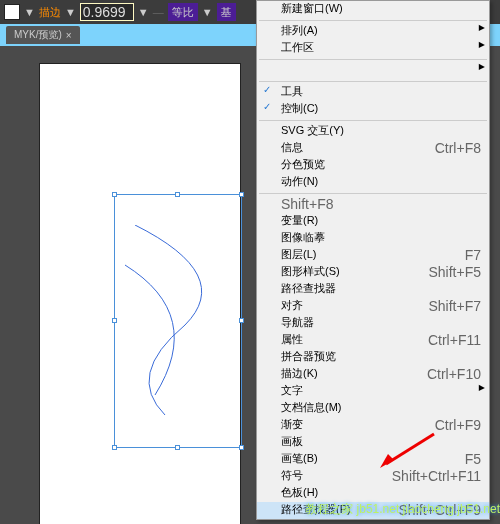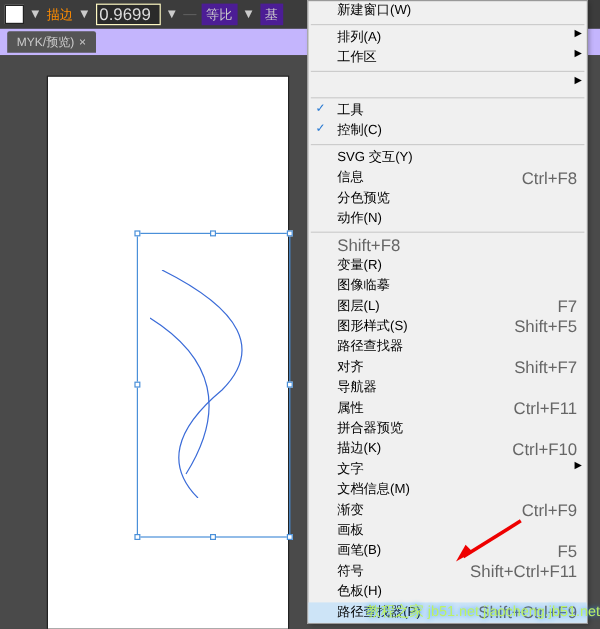--- a/index.html
+++ b/index.html
@@ -3,21 +3,21 @@
 <meta charset="utf-8">
 <style>
   * { margin: 0; padding: 0; box-sizing: border-box; }
   body { font-family: "Microsoft YaHei", sans-serif; font-size: 11px; background: #4a4a4a; width: 500px; height: 524px; overflow: hidden; position: relative; }
   .toolbar { background: #3c3c3c; height: 24px; display: flex; align-items: center; padding: 0 4px; color: #ccc; gap: 4px; }
   .color-swatch { width: 16px; height: 16px; border: 1px solid #222; background: #fff; }
   .stroke-label { color: #ff8c00; font-size: 11px; }
   .num-input { background: #2a2a2a; color: #ddd; border: 1px solid #fef9c3; width: 54px; height: 18px; font-size: 14px; padding: 0 2px; display: flex; align-items: center; }
   .sep { color: #666; }
   .dropdown { background: #4c1d95; color: #ccc; padding: 0 4px; height: 18px; display: flex; align-items: center; }
-  .tabbar { background: #c4b5fd; height: 22px; display: flex; align-items: center; padding-left: 6px; color: #ccc; font-size: 10px; }
+  .tabbar { background: #7dd3fc; height: 22px; display: flex; align-items: center; padding-left: 6px; color: #ccc; font-size: 10px; }
   .tab { background: #555; padding: 2px 8px; border-radius: 2px 2px 0 0; display: flex; align-items: center; gap: 4px; }
   .tab-close { cursor: pointer; }
   .canvas-area { position: relative; background: #4a4a4a; height: calc(100% - 46px); }
   .artboard { position: absolute; left: 40px; top: 18px; width: 200px; height: 460px; background: #fff; box-shadow: 0 0 0 1px #222; }
   .selection { position: absolute; left: 114px; top: 148px; width: 128px; height: 254px; border: 1px solid #4a90d9; }
   .handle { position: absolute; width: 5px; height: 5px; background: #fff; border: 1px solid #4a90d9; }
   .h-tl { left: -3px; top: -3px; } .h-tr { right: -3px; top: -3px; }
   .h-bl { left: -3px; bottom: -3px; } .h-br { right: -3px; bottom: -3px; }
   .h-tm { left: 50%; top: -3px; margin-left: -3px; } .h-bm { left: 50%; bottom: -3px; margin-left: -3px; }
   .h-ml { left: -3px; top: 50%; margin-top: -3px; } .h-mr { right: -3px; top: 50%; margin-top: -3px; }

